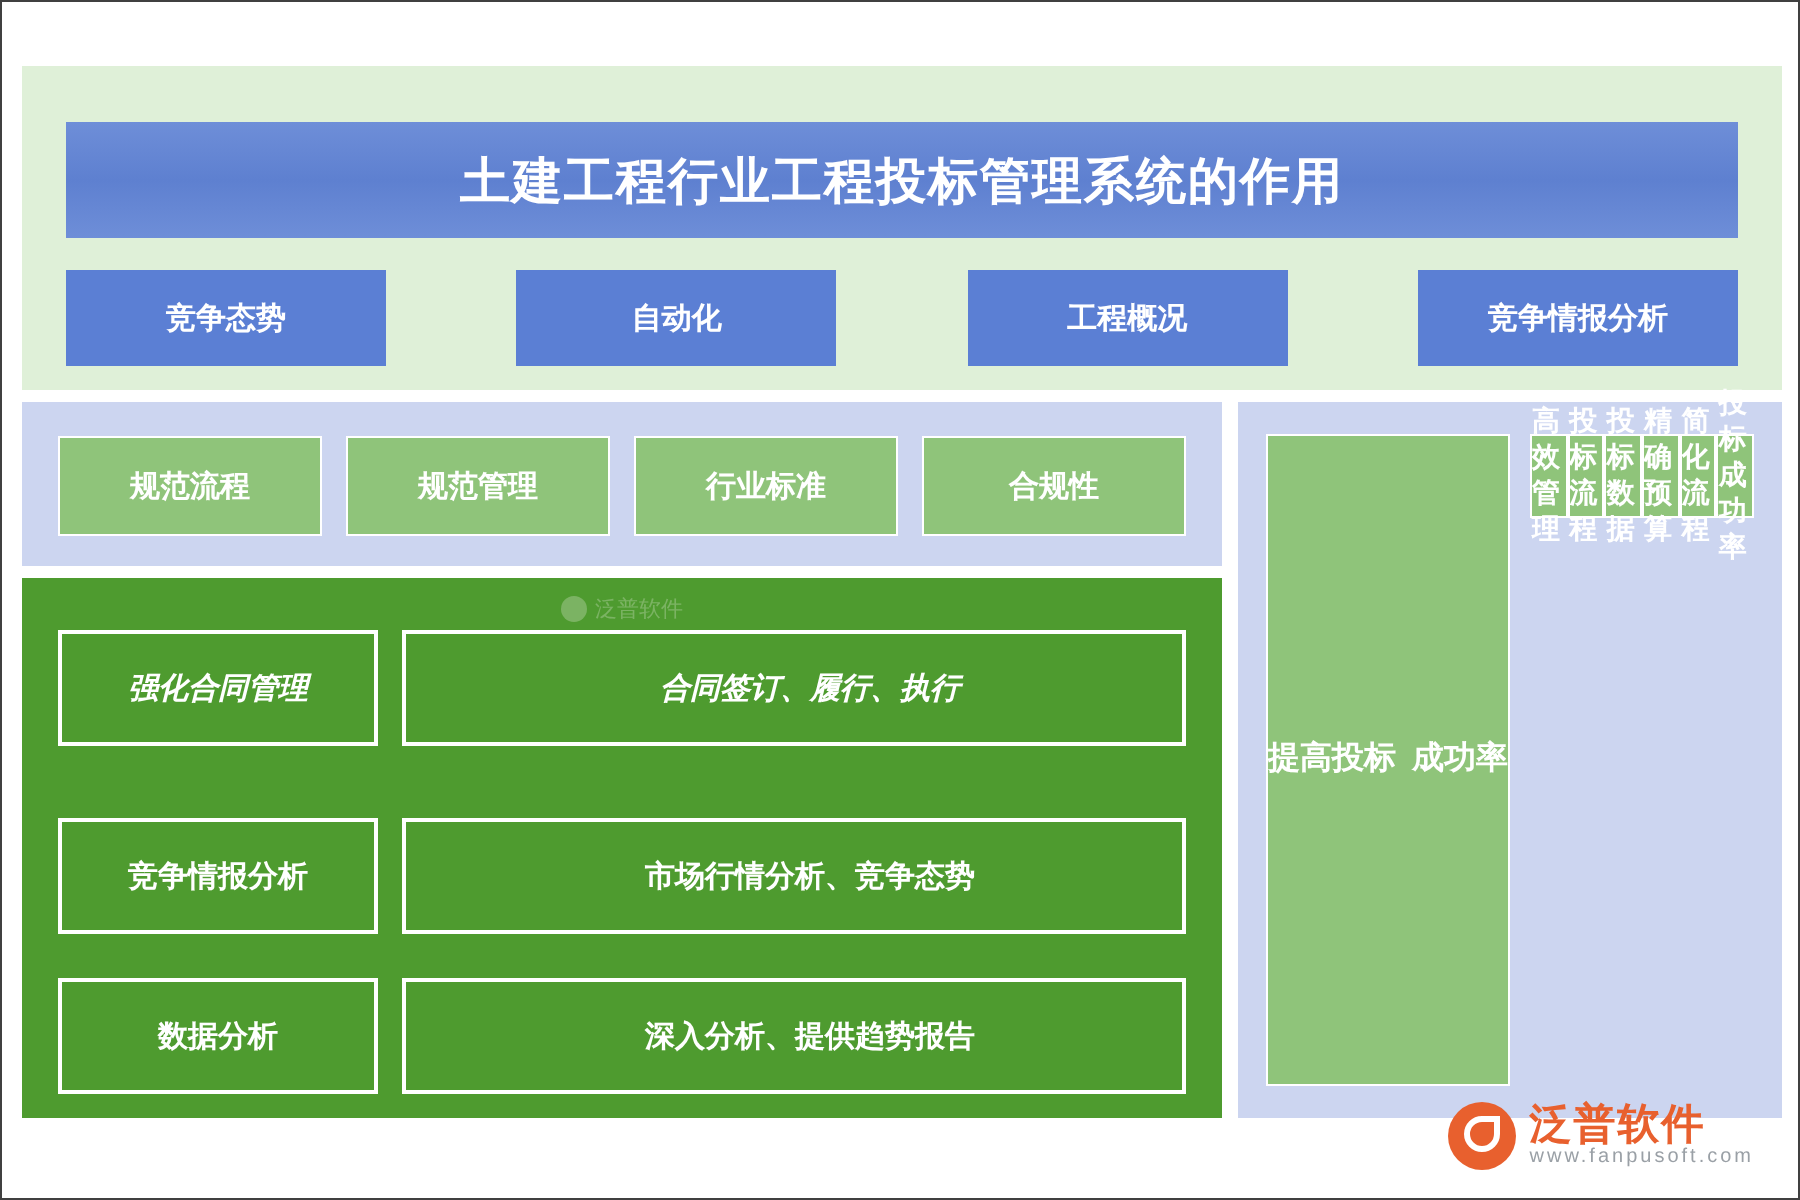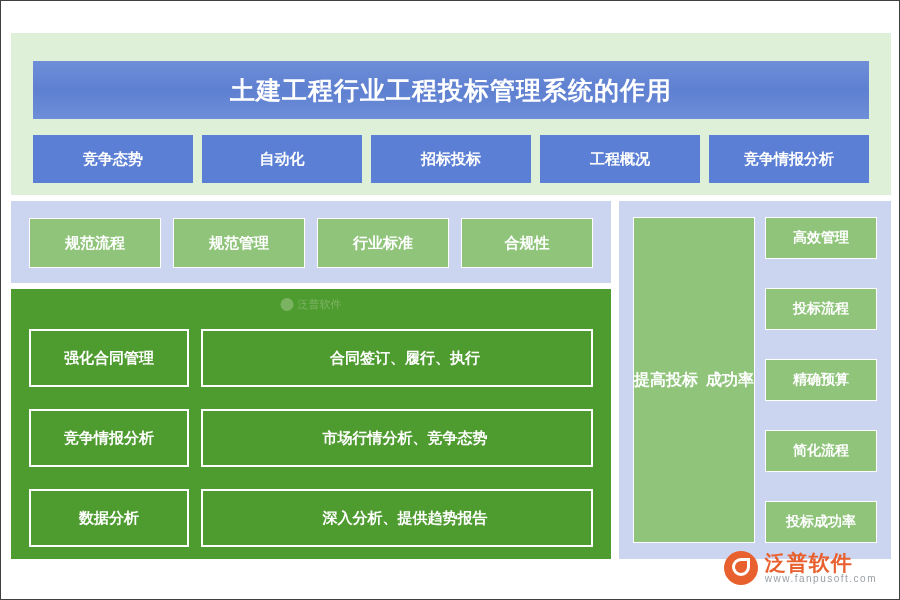--- a/index.html
+++ b/index.html
@@ -113,21 +113,21 @@
     box-sizing: border-box;
   }
   .detail-row {
     position: absolute;
     left: 18px;
     width: 564px;
     height: 58px;
     display: flex;
     justify-content: space-between;
   }
-  .detail-row.r0 { top: 40px; }
+  .detail-row.r0 { top: 26px; font-style: italic; }
   .detail-row.r1 { top: 120px; justify-content: space-between; }
   .detail-row.r2 { top: 200px; }
   .detail-label {
     width: 160px;
     height: 58px;
     background: #4e9b2f;
     border: 2px solid #ffffff;
     color: #ffffff;
     font-size: 15px;
     font-weight: bold;
@@ -203,21 +203,21 @@
     box-sizing: border-box;
     text-align: center;
   }
   .right-list {
     position: absolute;
     left: 146px;
     top: 16px;
     width: 112px;
     height: 326px;
     display: flex;
-    flex-direction: column;
+    flex-direction: row;
     justify-content: space-between;
   }
   .right-item {
     width: 112px;
     height: 42px;
     background: #8fc47a;
     border: 1px solid #ffffff;
     color: #ffffff;
     font-size: 14px;
     font-weight: bold;
@@ -275,21 +275,20 @@
 </head>
 <body>
 
 <div id="page">
 
   <div class="top-panel">
     <div class="title-bar">土建工程行业工程投标管理系统的作用</div>
     <div class="chip-row">
       <div class="chip">竞争态势</div>
       <div class="chip">自动化</div>
-      <div class="chip">招标投标</div>
       <div class="chip">工程概况</div>
       <div class="chip">竞争情报分析</div>
     </div>
   </div>
 
   <div class="norm-panel">
     <div class="norm-row">
       <div class="norm-box">规范流程</div>
       <div class="norm-box">规范管理</div>
       <div class="norm-box">行业标准</div>
@@ -317,20 +316,21 @@
   </div>
 
   <div class="right-panel">
     <div class="rate-box">
       <span>提高投标</span>
       <span>成功率</span>
     </div>
     <div class="right-list">
       <div class="right-item">高效管理</div>
       <div class="right-item">投标流程</div>
+      <div class="right-item">投标数据</div>
       <div class="right-item">精确预算</div>
       <div class="right-item">简化流程</div>
       <div class="right-item">投标成功率</div>
     </div>
   </div>
 
   <div class="logo">
     <div class="logo-mark"></div>
     <div class="logo-texts">
       <div class="logo-cn">泛普软件</div>

